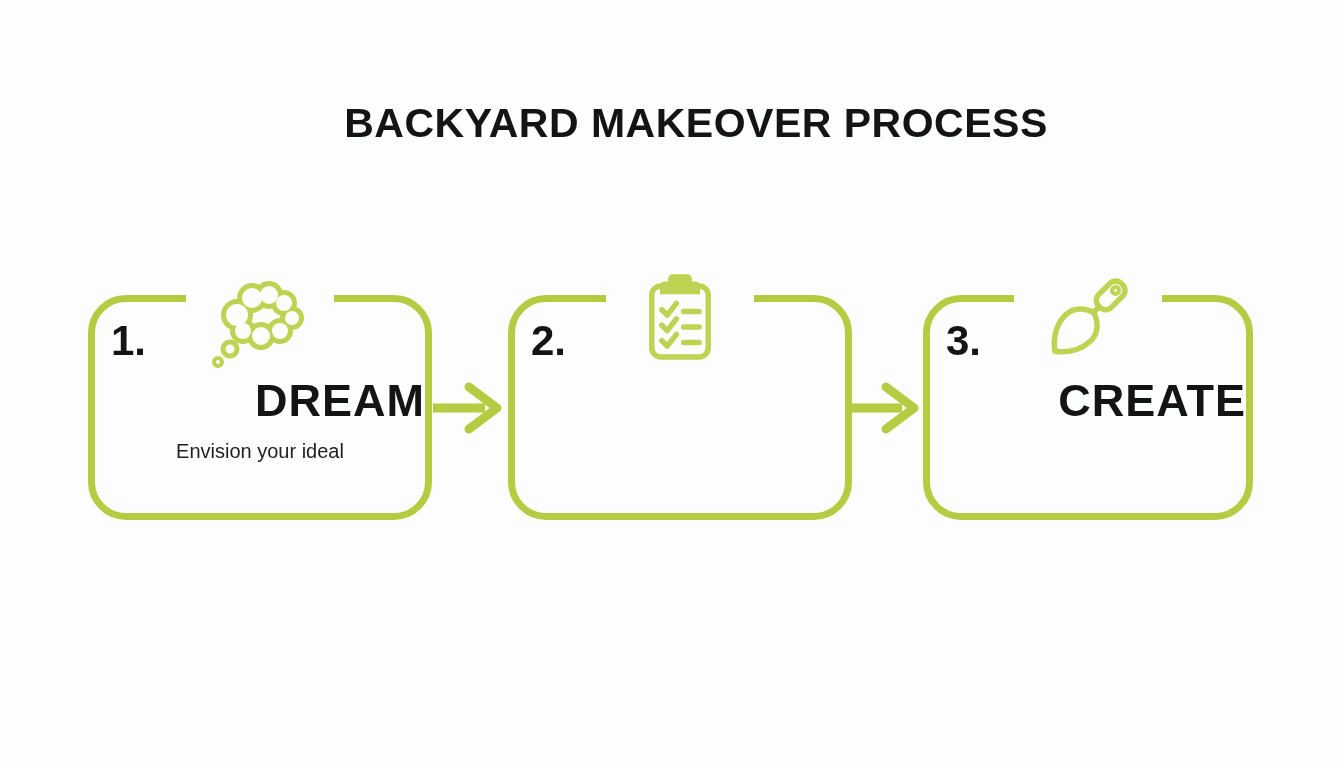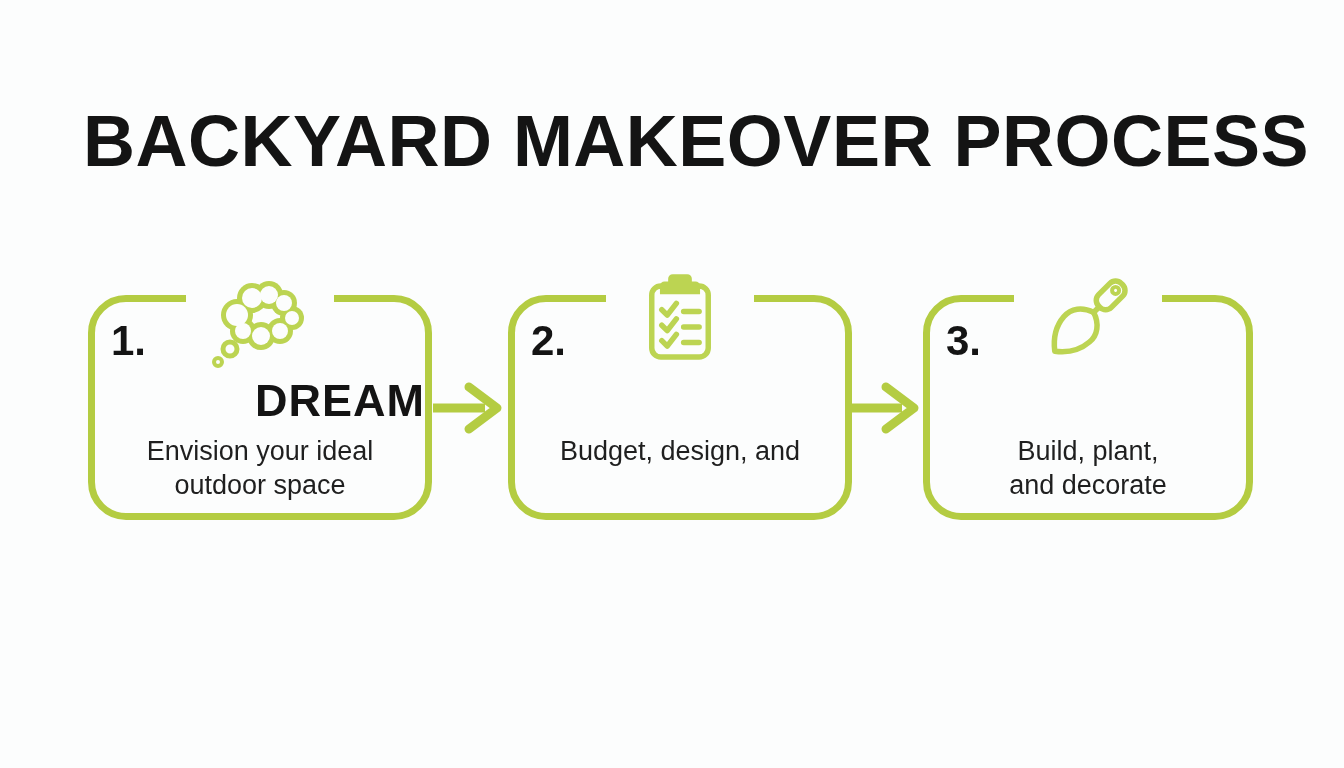--- a/index.html
+++ b/index.html
@@ -15,21 +15,21 @@
     background:var(--bg);
     font-family:"Liberation Sans", sans-serif;
     position:relative;
     overflow:hidden;
   }
   .canvas{position:absolute;inset:0;width:1344px;height:768px;}
   .main-title{
     position:absolute;
     top:100px;left:0;right:0;
     text-align:center;
-    font-size:72px;
+    font-size:41px;
     font-weight:700;
     letter-spacing:0.5px;
     color:var(--ink);
     padding-left:48px;
   }
   .step-box{
     position:absolute;
     top:295px;
     height:225px;
     border:7px solid var(--green);
@@ -71,21 +71,21 @@
     font-size:45px;
     font-weight:700;
     letter-spacing:1px;
     color:var(--ink);
     line-height:1;
   }
   .step-desc{
     position:absolute;
     top:132px;left:0;right:0;
     text-align:center;
-    font-size:27px;
+    font-size:20px;
     font-weight:400;
     color:var(--body);
     line-height:34px;
   }
   .flow-arrow{position:absolute;top:380px;}
   .flow-arrow.arrow-1{left:433px;}
   .flow-arrow.arrow-2{left:850px;}
 </style>
 </head>
 <body>
@@ -119,21 +119,20 @@
             <circle cx="39" cy="59" r="8"></circle>
         </g>
         <circle cx="26" cy="77" r="7" fill="var(--bg)" stroke="var(--icon-green)" stroke-width="5"></circle>
         <circle cx="14" cy="90" r="4" fill="var(--bg)" stroke="var(--icon-green)" stroke-width="4"></circle>
       </svg>
     </span>
     <div class="step-number">1.</div>
     <div class="step-name">DREAM</div>
     <div class="step-desc">
       <span>Envision your ideal</span><br>
-      <span>outdoor space</span>
     </div>
   </section>
 
   <span class="flow-arrow arrow-1">
     <svg width="74" height="56" viewBox="0 0 74 56" aria-hidden="true">
       <line x1="0" y1="28" x2="52" y2="28" stroke="var(--green)" stroke-width="9"></line>
       <polyline points="36,7 64,28 36,49" fill="none" stroke="var(--green)" stroke-width="9" stroke-linecap="round" stroke-linejoin="round"></polyline>
     </svg>
   </span>
 
@@ -148,21 +147,21 @@
             <line x1="49" y1="44" x2="66" y2="44"></line>
           <polyline points="25,59 31,65 41,52"></polyline>
             <line x1="49" y1="61" x2="66" y2="61"></line>
           <polyline points="25,76 31,82 41,69"></polyline>
             <line x1="49" y1="78" x2="66" y2="78"></line>
         </g>
       </svg>
     </span>
     <div class="step-number">2.</div>
     <div class="step-desc">
-      <span>Budget, design, and</span><br>
+      <br>
     </div>
   </section>
 
   <span class="flow-arrow arrow-2">
     <svg width="74" height="56" viewBox="0 0 74 56" aria-hidden="true">
       <line x1="0" y1="28" x2="52" y2="28" stroke="var(--green)" stroke-width="9"></line>
       <polyline points="36,7 64,28 36,49" fill="none" stroke="var(--green)" stroke-width="9" stroke-linecap="round" stroke-linejoin="round"></polyline>
     </svg>
   </span>
 
@@ -172,19 +171,16 @@
       <svg width="108" height="100" viewBox="0 0 100 100" aria-hidden="true">
         <g transform="rotate(45 50 50)" fill="none" stroke="var(--icon-green)" stroke-width="5.5" stroke-linejoin="round">
           <rect x="41" y="2" width="18" height="32" rx="8"></rect>
           <circle cx="50" cy="11" r="3.5" stroke-width="4"></circle>
           <line x1="50" y1="34" x2="50" y2="45"></line>
           <path d="M50,42 C38,46 31,55 32,66 C33,80 41,90 50,97 C59,90 67,80 68,66 C69,55 62,46 50,42 Z"></path>
         </g>
       </svg>
     </span>
     <div class="step-number">3.</div>
-    <div class="step-desc">
-      <span>Build, plant,</span><br>
-      <span>and decorate</span>
-    </div>
+    <div class="step-name">CREATE</div>
   </section>
 
 </div>
 
 </body></html>

